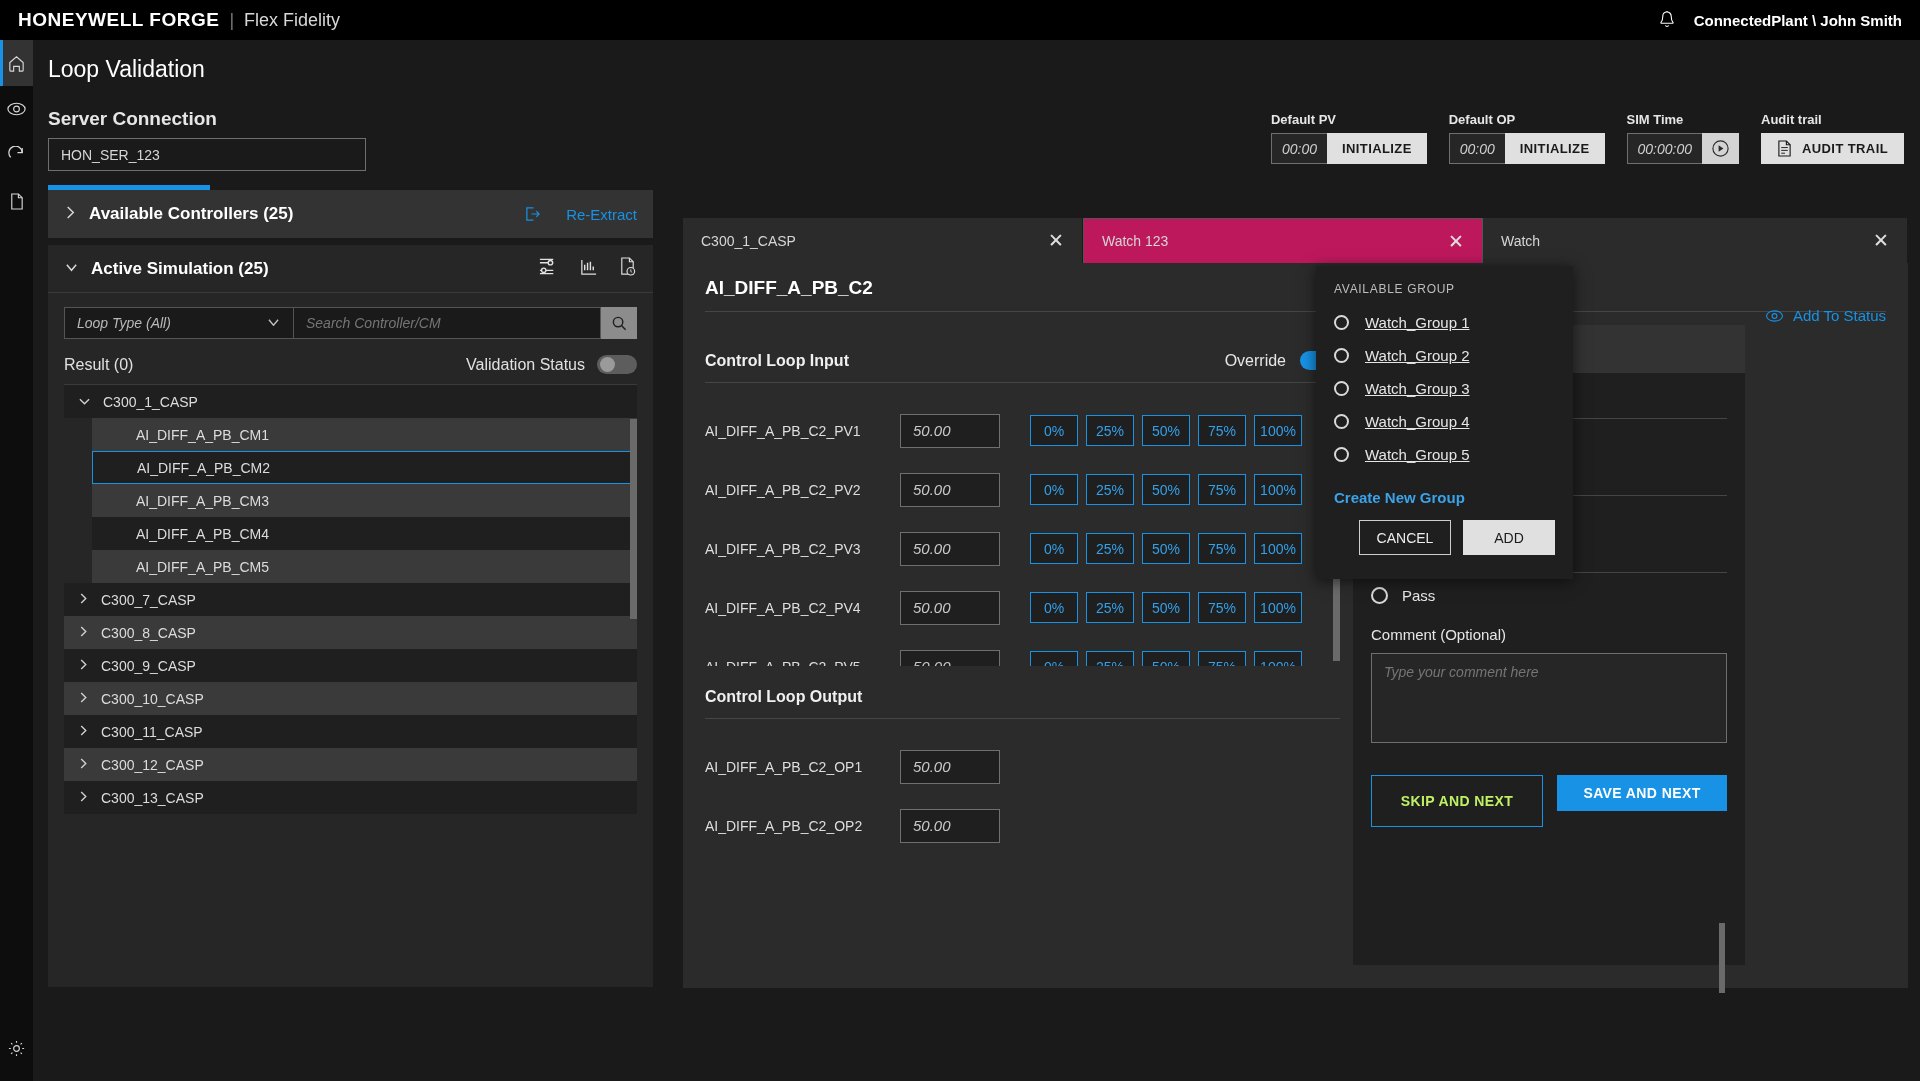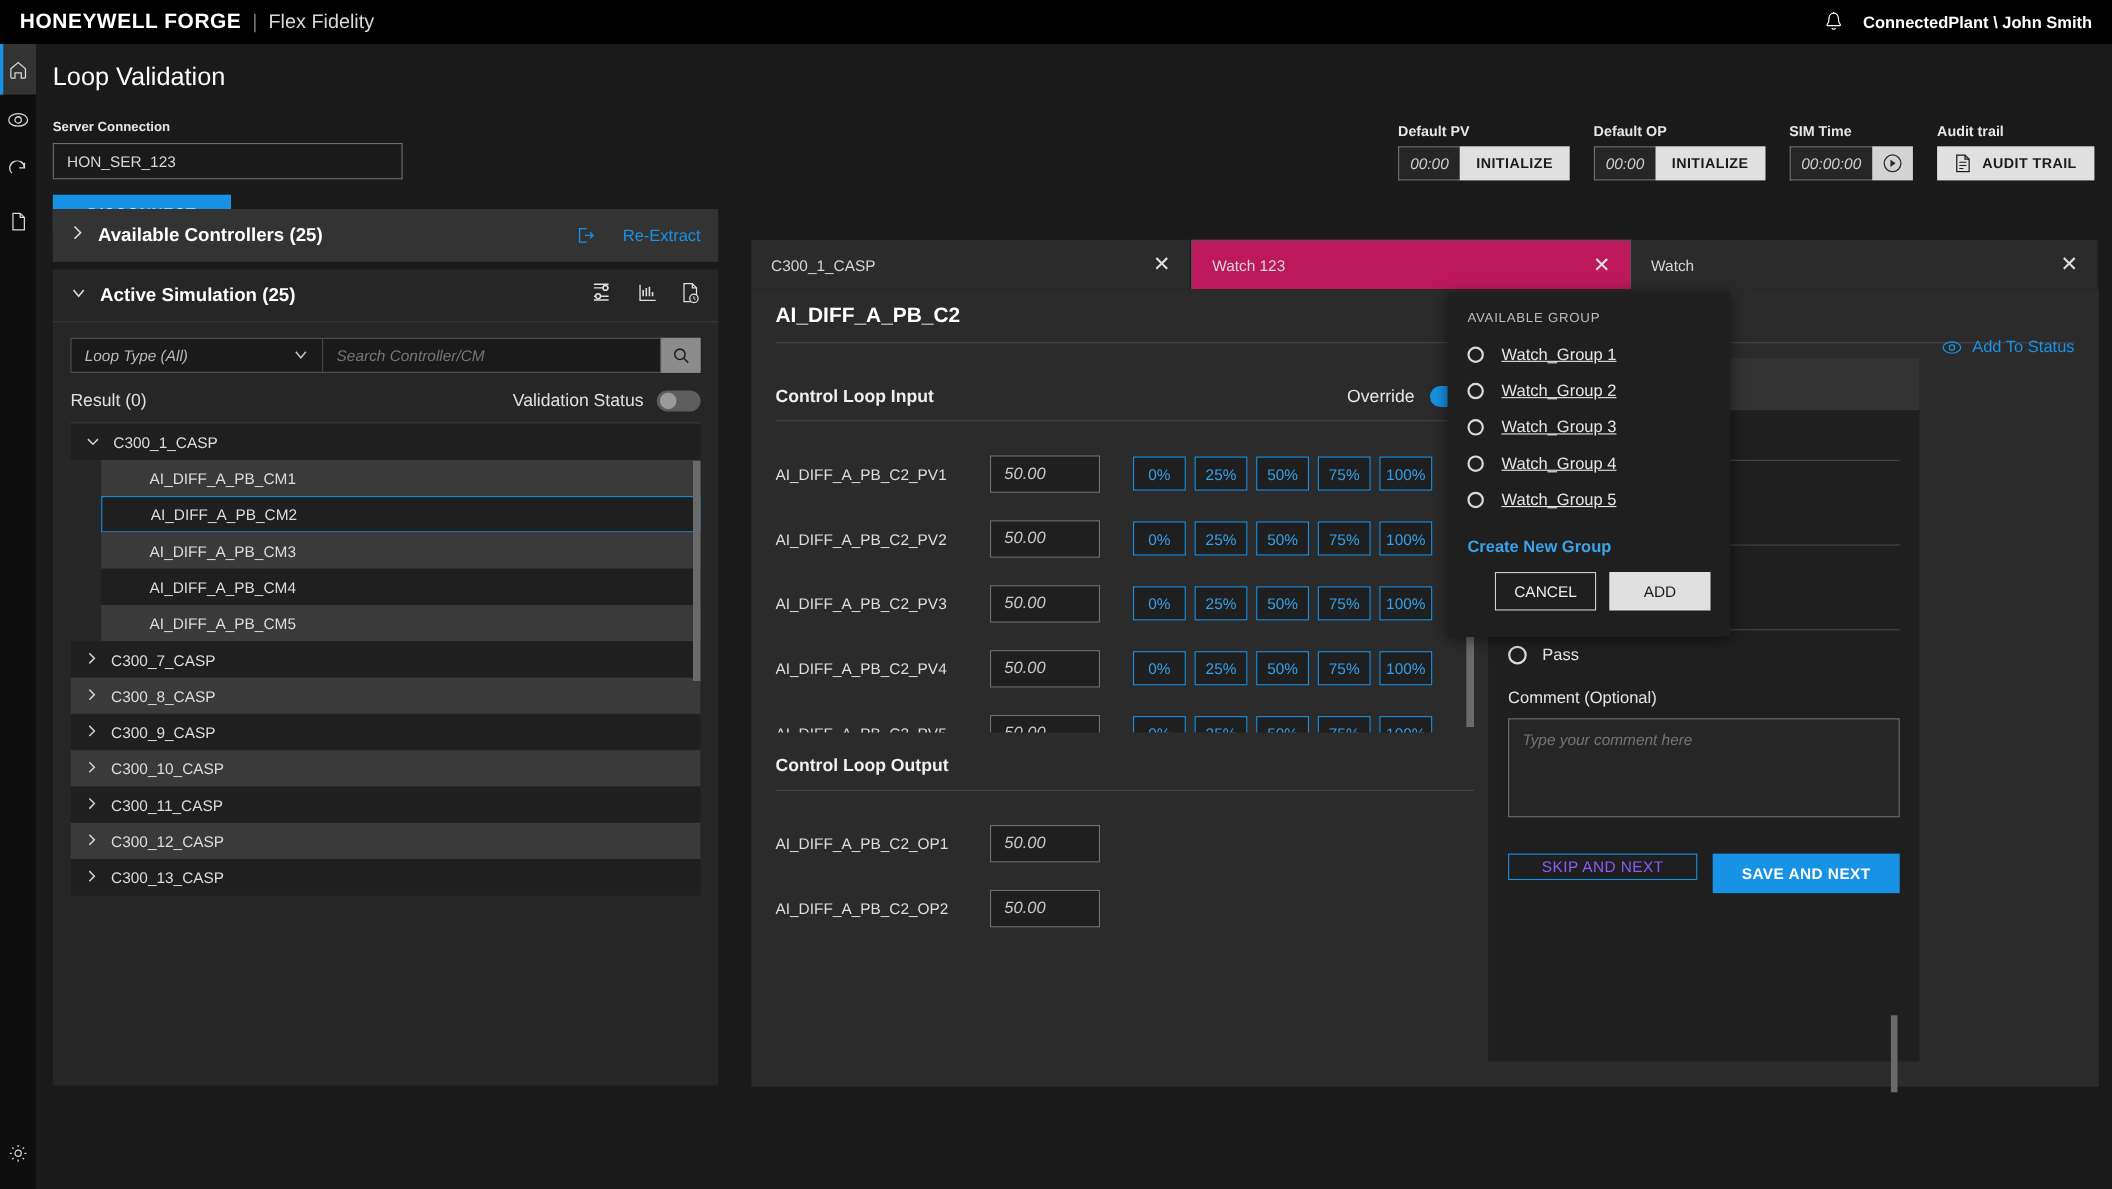--- a/index.html
+++ b/index.html
@@ -40,21 +40,21 @@
   }
   .rail-item svg { display: block; }
   .rail-bottom { position: absolute; bottom: 10px; left: 0; }
 
   
   .page { position: absolute; left: 33px; top: 40px; width: 1887px; height: 1041px; background: #1a1a1a; }
   .page-title { margin: 16px 0 0 15px; font-size: 23px; color: #fff; font-weight: 400; }
 
   
   .conn-row { position: absolute; left: 15px; top: 68px; width: 1855px; height: 60px; }
-  .conn-label { font-size: 12px; font-weight: bold; color: #e6e6e6; }
+  .conn-label { font-size: 19px; font-weight: bold; color: #e6e6e6; }
   .conn-controls { display: flex; align-items: stretch; margin-top: 8px; gap: 14px; flex-direction: column; }
   .conn-input {
     width: 318px; height: 33px; background: #1a1a1a; border: 1px solid #6f6f6f;
     color: #d6d6d6; font-size: 14px; padding: 0 12px; font-family: inherit;
   }
   .disconnect-btn {
     width: 162px; height: 33px; background: #1792e5; color: #fff; border: none;
     font-size: 14px; font-weight: bold; letter-spacing: .6px; font-family: inherit; cursor: pointer;
   }
 
@@ -183,22 +183,22 @@
   .radio-label { font-size: 15px; color: #e6e6e6; }
   .comment-title { font-size: 15px; color: #e6e6e6; padding: 22px 18px 10px 18px; }
   .comment-box {
     margin: 0 18px; height: 90px; background: #262626; border: 1px solid #6f6f6f;
     color: #a8a8a8; font-size: 14px; font-style: italic; padding: 10px 12px; font-family: inherit;
     resize: none; width: 356px; position: relative;
   }
   .comment-scrollbar { position: absolute; right: 20px; top: 598px; width: 6px; height: 70px; background: #6a6a6a; }
   .test-actions { display: flex; gap: 14px; padding: 28px 18px 0 18px; }
   .skip-btn {
-    flex: 1; height: 24px; background: #1f1f1f; border: 1px solid #1792e5; color: #8b5cf6;
-    font-size: 14px; font-weight: normal; letter-spacing: .4px; font-family: inherit; cursor: pointer;
+    flex: 1; height: 52px; background: #1f1f1f; border: 1px solid #1792e5; color: #bef264;
+    font-size: 14px; font-weight: bold; letter-spacing: .4px; font-family: inherit; cursor: pointer;
   }
   .save-btn {
     flex: 1; height: 36px; background: #1792e5; border: none; color: #fff;
     font-size: 14px; font-weight: bold; letter-spacing: .4px; font-family: inherit; cursor: pointer;
   }
 
   
   .popup {
     position: absolute; left: 1283px; top: 226px; width: 257px; height: 313px;
     background: #1f1f1f; box-shadow: 0 2px 14px rgba(0,0,0,.6); z-index: 50;

